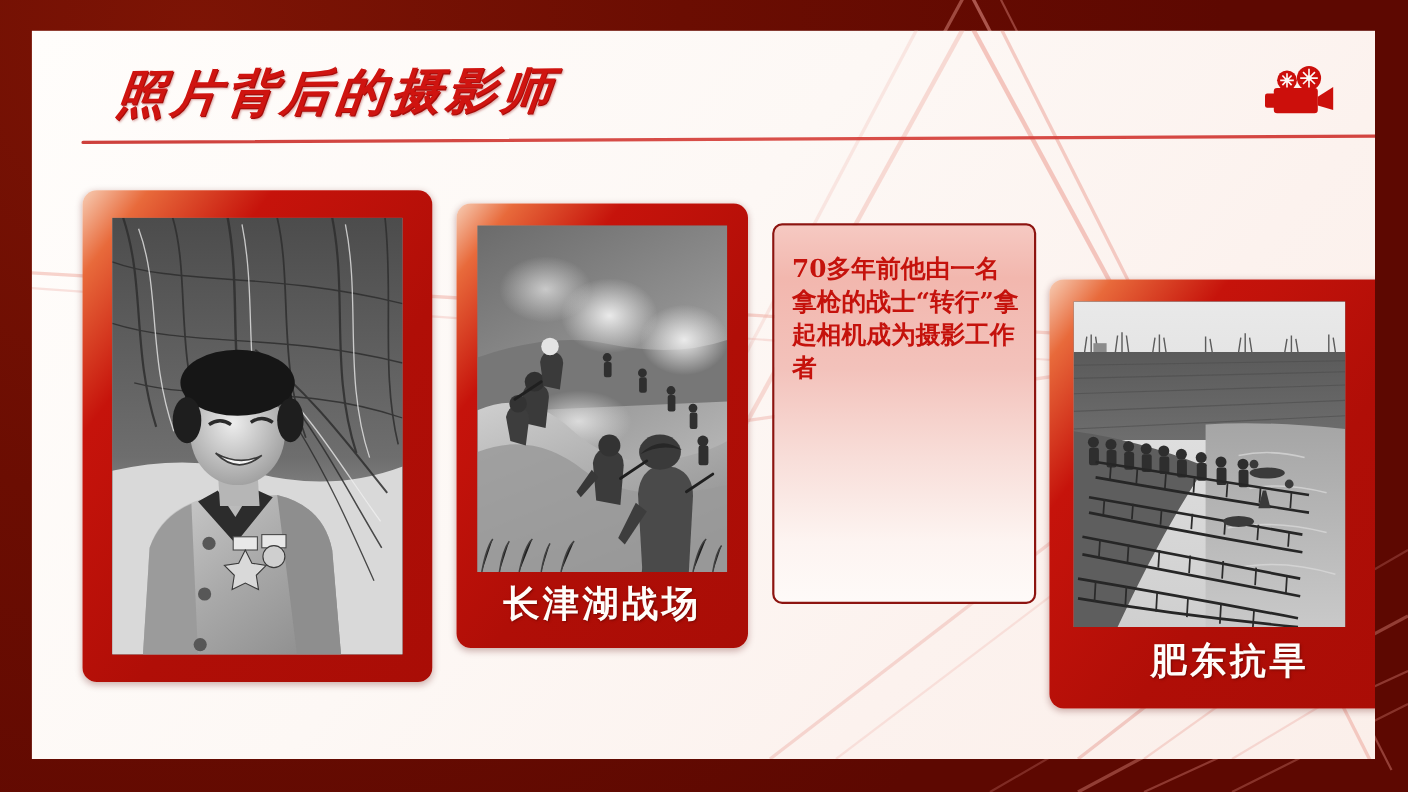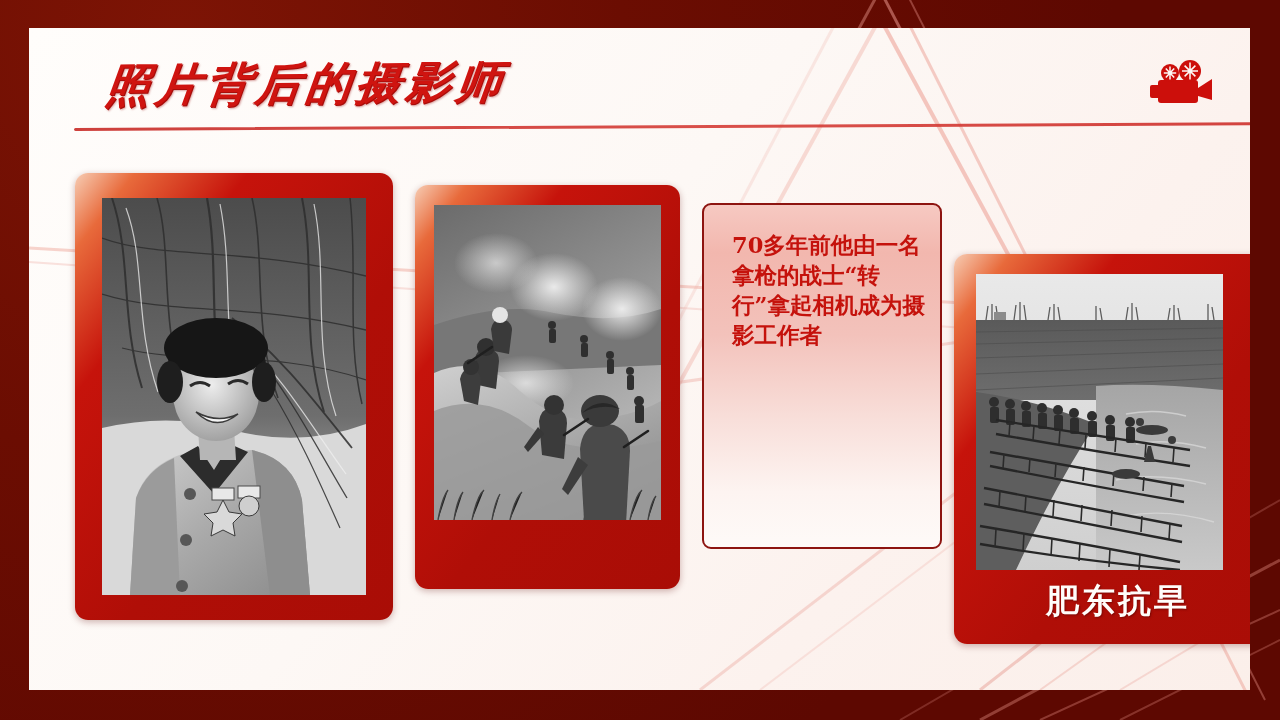--- a/index.html
+++ b/index.html
@@ -69,21 +69,21 @@
   #frame2 .caption{top:342px;}
   #frame3{left:925px;top:226px;width:328px;height:390px;}
   #frame3 .photo{left:22px;top:20px;width:247px;height:296px;}
   #frame3 .caption{top:325px;}
 
   
   #textcard{
     position:absolute;left:673px;top:175px;width:240px;height:346px;
     border:2px solid #8d1410;border-radius:9px;
     background:linear-gradient(180deg,#f6c9c2 0%,#f2b7ae 14%,#f3c2bb 38%,#f8ded9 62%,#fdf4f1 84%,#fefaf8 100%);
-    box-sizing:border-box;padding:26px 14px 0 28px;
+    box-sizing:border-box;padding:26px 14px 0 16px;
   }
   .cardtext{
     font-family:"DejaVu Serif","Liberation Serif",serif;
     font-weight:700;color:#c5120c;font-size:22.5px;line-height:1.33;
     letter-spacing:0px;
   }
   #card-para2{margin-top:46px;}
 
   
   .scene{position:absolute;inset:0;}
@@ -307,20 +307,21 @@
             </g>
 
             <g stroke="#1f1f1f" stroke-width="2.6" stroke-linecap="round">
               <path d="M130 230 L154 214"></path>
               <path d="M34 158 L58 142"></path>
               <path d="M190 242 L214 226"></path>
             </g>
           </svg>
         </div>
       </div>
+      <div class="caption">长津湖战场</div>
     </div>
 
     <div class="frame" id="frame3">
       <div class="photo">
         <div class="scene">
           <svg viewBox="0 0 247 296" preserveAspectRatio="none">
             <defs>
               <linearGradient id="p3sky" x1="0" y1="0" x2="0" y2="1">
                 <stop offset="0" stop-color="#e9e9e9"></stop>
                   <stop offset="1" stop-color="#cfcfcf"></stop>

